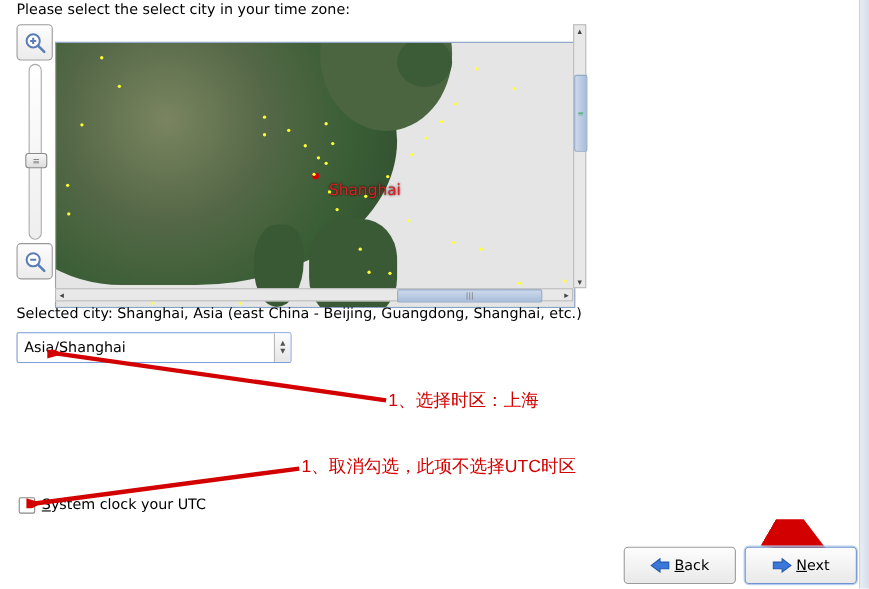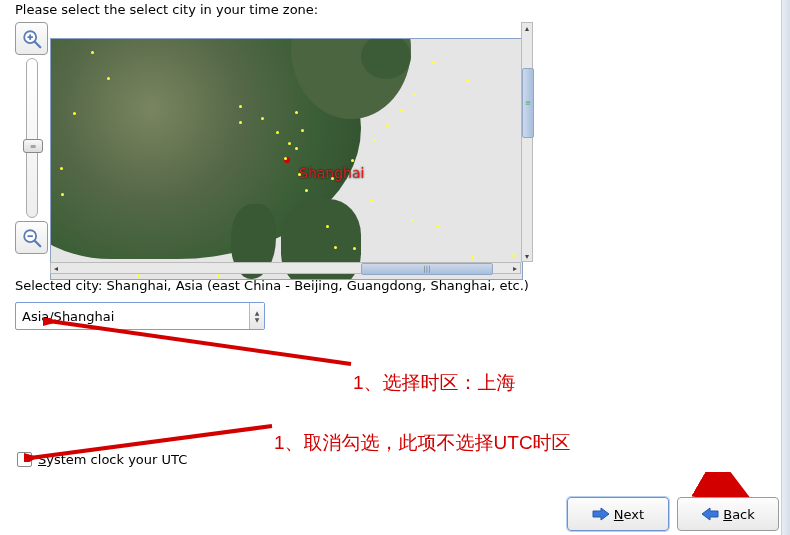--- a/index.html
+++ b/index.html
@@ -208,23 +208,22 @@
   width: 13px; height: 13px;
   border: 1px solid #888;
   background: #fff;
   border-radius: 2px;
 }
 .chk-label .u { text-decoration: underline; }
 .annot {
   position: absolute;
   color: #d30000;
   font-family: "Microsoft YaHei", sans-serif;
-  font-size: 19px;
+  font-size: 16px;
   white-space: nowrap;
-  margin-top: 16px;
 }
 .arrow-svg {
   position: absolute;
 }
 .btn-row {
   position: absolute;
   right: 11px;
   top: 497px;
   display: flex;
   gap: 8px;
@@ -386,27 +385,27 @@
 <svg class="arrow-svg" style="left:692px; top:472px;" width="70" height="40">
   <defs>
       <marker id="ahead3" markerWidth="12" markerHeight="10" refX="10" refY="5" orient="auto">
         <path d="M0,0 L12,5 L0,10 Z" fill="#d30000"></path>
       </marker>
     </defs>
   <line x1="12" y1="3" x2="55" y2="28" stroke="#d30000" stroke-width="5" marker-end="url(#ahead3)"></line>
 </svg>
 
 <div class="btn-row">
+  <div class="btn">
+    <svg width="18" height="14">
+        <path d="M9 1 L1 7 L9 13 L9 10 L17 10 L17 4 L9 4 Z" fill="#3b77d8" stroke="#225bb0"></path>
+      </svg>
+    <span><span class="u">B</span><span>ack</span></span>
+  </div>
   <div class="btn default">
     <svg width="18" height="14">
         <path d="M9 1 L17 7 L9 13 L9 10 L1 10 L1 4 L9 4 Z" fill="#3b77d8" stroke="#225bb0"></path>
       </svg>
     <span><span class="u">N</span><span>ext</span></span>
   </div>
-  <div class="btn">
-    <svg width="18" height="14">
-        <path d="M9 1 L1 7 L9 13 L9 10 L17 10 L17 4 L9 4 Z" fill="#3b77d8" stroke="#225bb0"></path>
-      </svg>
-    <span><span class="u">B</span><span>ack</span></span>
-  </div>
 </div>
 
 <div class="right-border"></div>
 
 </body></html>

